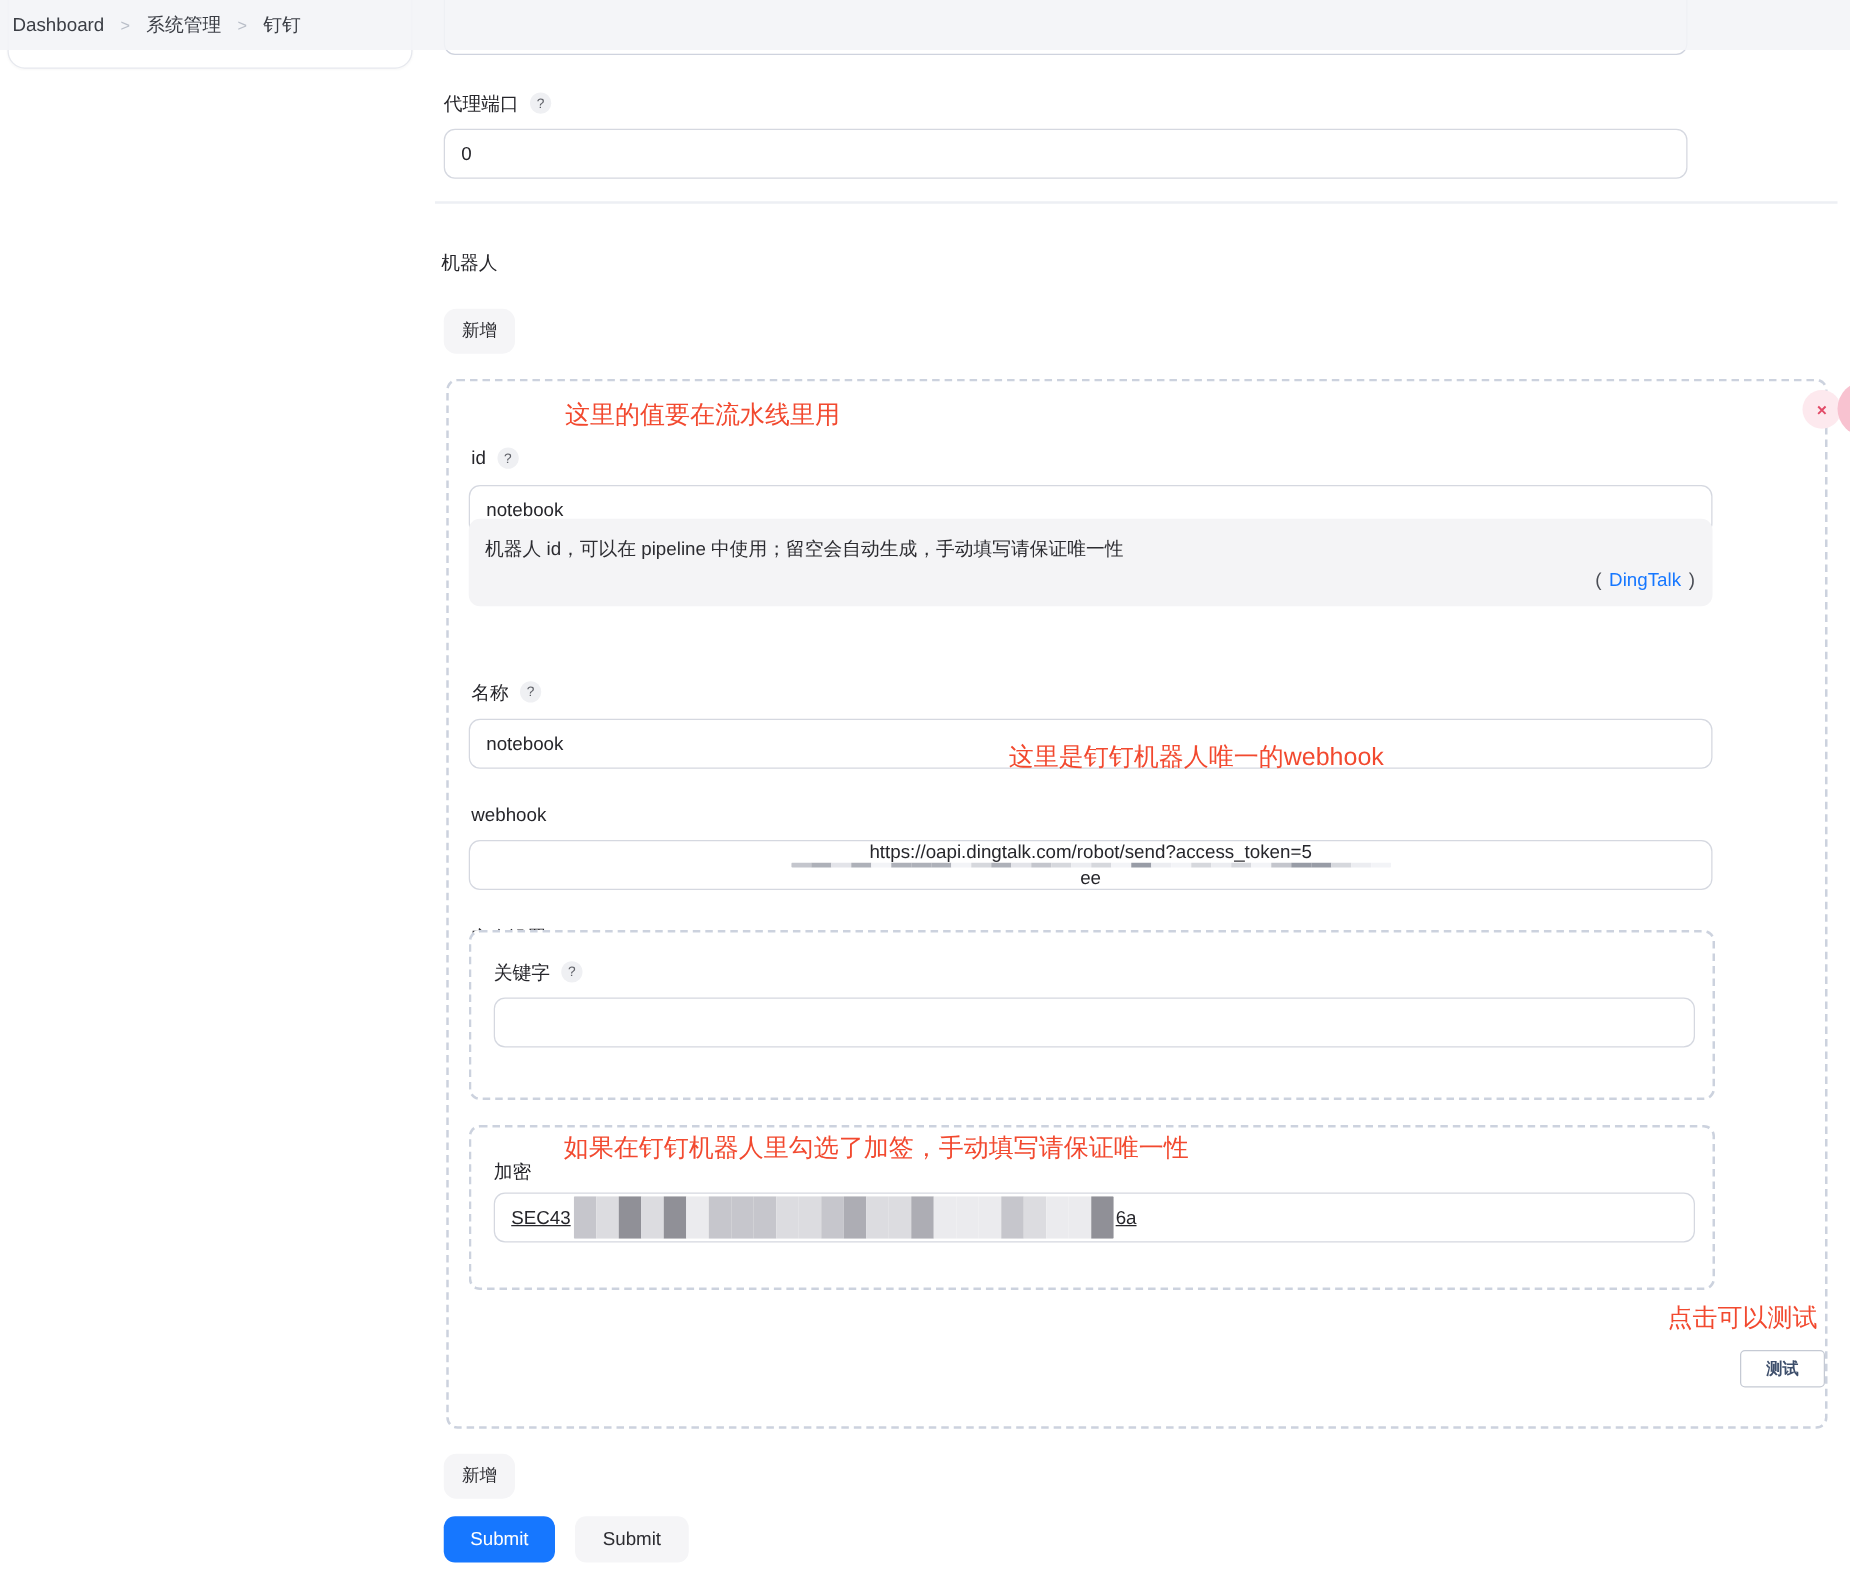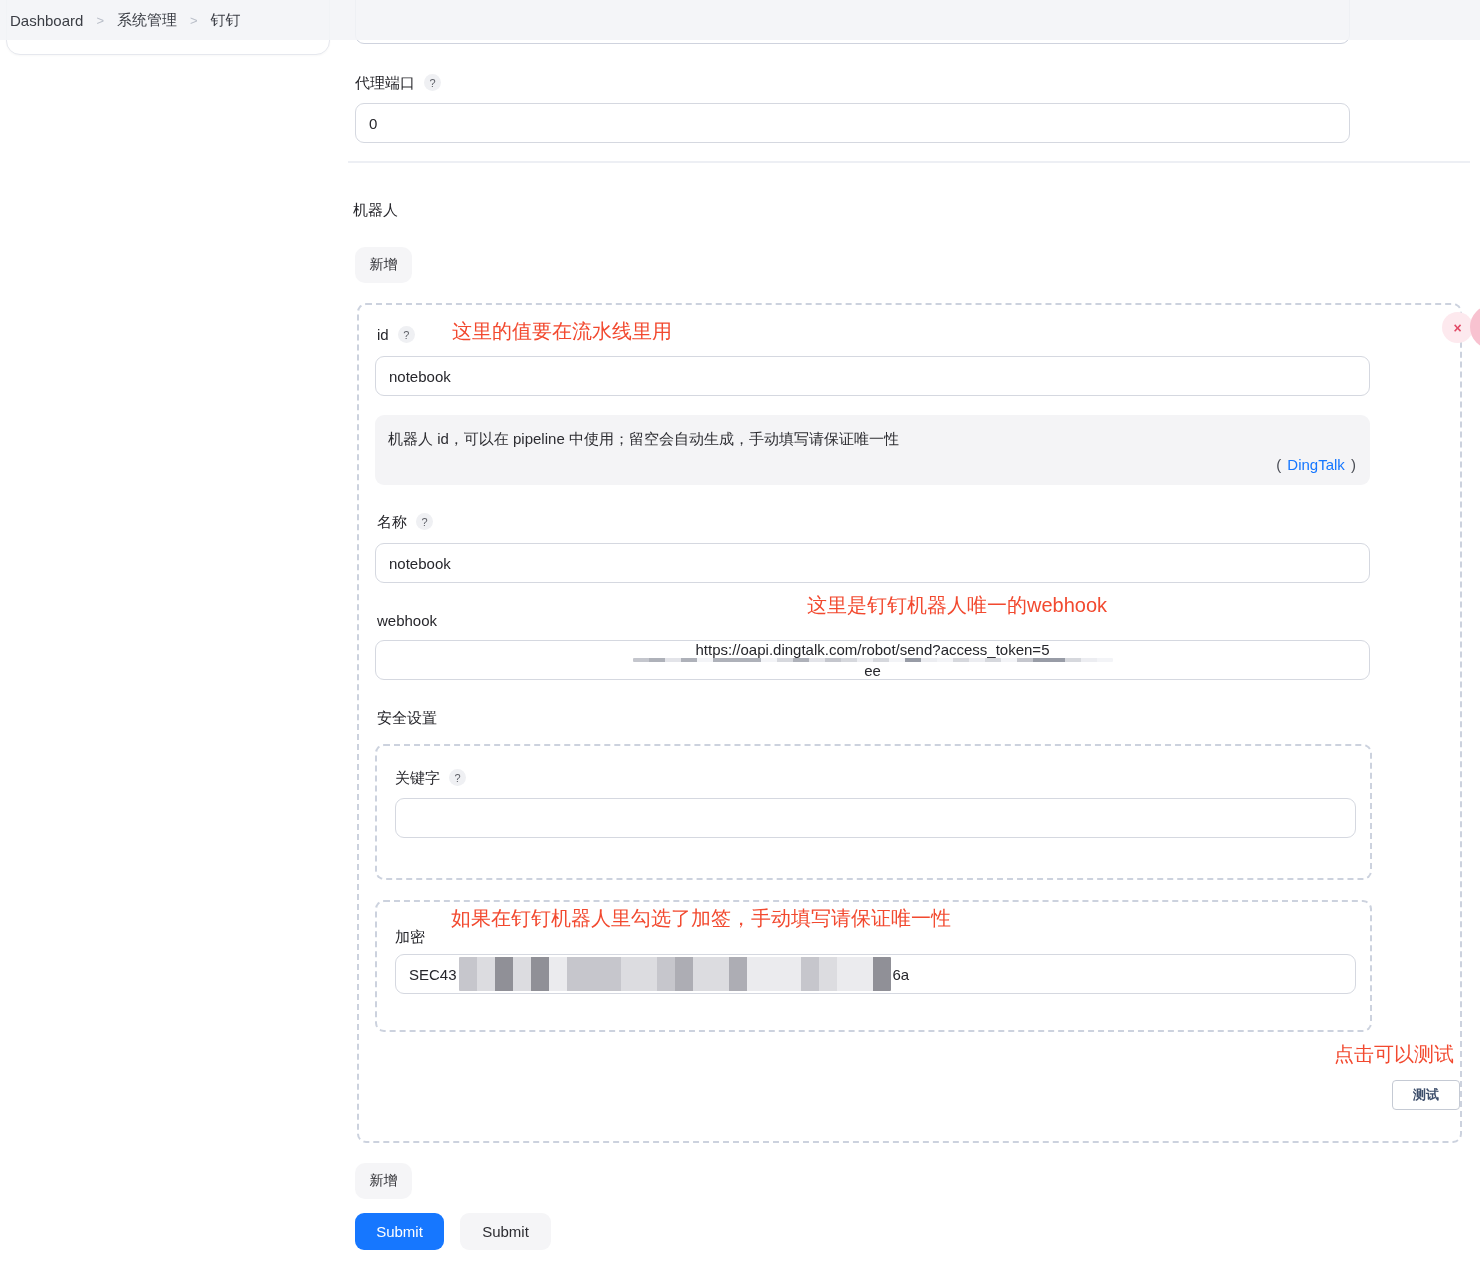--- a/index.html
+++ b/index.html
@@ -35,21 +35,21 @@
   .divider { position:absolute; left:348px; top:161px; width:1122px; height:2px; background:#edeff4; }
 
   .btn-gray { position:absolute; background:#f5f5f7; border:none; border-radius:10px;
     font-size:14px; color:#2c2c31; display:flex; align-items:center; justify-content:center; cursor:pointer; }
   .btn-blue { position:absolute; background:#1677ff; border:none; border-radius:9px;
     font-size:15px; color:#fff; display:flex; align-items:center; justify-content:center; cursor:pointer; }
 
   
   .card { position:absolute; left:357px; top:303px; width:1105px; height:840px;
     border:2px dashed #ccd2de; border-radius:9px; }
-  .card .abs { position:absolute; }
+  .card .abs { position:absolute;margin-top:32px; }
 
   .info-box { position:absolute; left:16px; top:110px; width:995px; height:70px;
     background:#f4f4f6; border-radius:9px; font-size:15px; color:#2c2c31; }
   .info-line1 { position:absolute; left:13px; top:15px; }
   .info-line2 { position:absolute; right:14px; top:41px; color:#4a4d55; }
   .info-link { color:#1677ff; cursor:pointer; margin:0 2px; }
 
   .dashed-box { position:absolute; border:2px dashed #ccd2de; border-radius:9px; background:#fff; }
 
   .mosaic { overflow:hidden; border-radius:1px; }
@@ -191,21 +191,21 @@
       <div class="label-row" style="left:18px; top:23px;">
         <span class="label">关键字</span>
         <span class="help">?</span>
       </div>
       <input class="input" style="position: absolute; left: 18px; top: 52px; width: 961px;" value="">
     </div>
 
     <div class="dashed-box" style="left:16px; top:595px; width:997px; height:132px;">
       <div class="red-note" style="left:74px; top:3px;">如果在钉钉机器人里勾选了加签，手动填写请保证唯一性</div>
       <div class="label" style="position:absolute; left:18px; top:26px;">加密</div>
-      <div class="input" style="position:absolute; left:18px; top:52px; width:961px; display:flex; align-items:center; overflow:hidden;">
+      <div class="input" style="position:absolute; left:18px; top:52px; width:961px; display:flex; align-items:center; overflow:hidden;text-decoration:underline;">
         <span>SEC43</span>
         <span class="mosaic" style="display: grid; grid-auto-flow: column; grid-template-rows: repeat(1, 34px); grid-auto-columns: 18px; margin: 0px 2px;">
             <i style="background: rgb(198, 198, 204);"></i>
             <i style="background: rgb(220, 220, 224);"></i>
             <i style="background: rgb(144, 144, 151);"></i>
             <i style="background: rgb(220, 220, 224);"></i>
             <i style="background: rgb(144, 144, 151);"></i>
             <i style="background: rgb(235, 235, 238);"></i>
             <i style="background: rgb(198, 198, 204);"></i>
             <i style="background: rgb(198, 198, 204);"></i>

